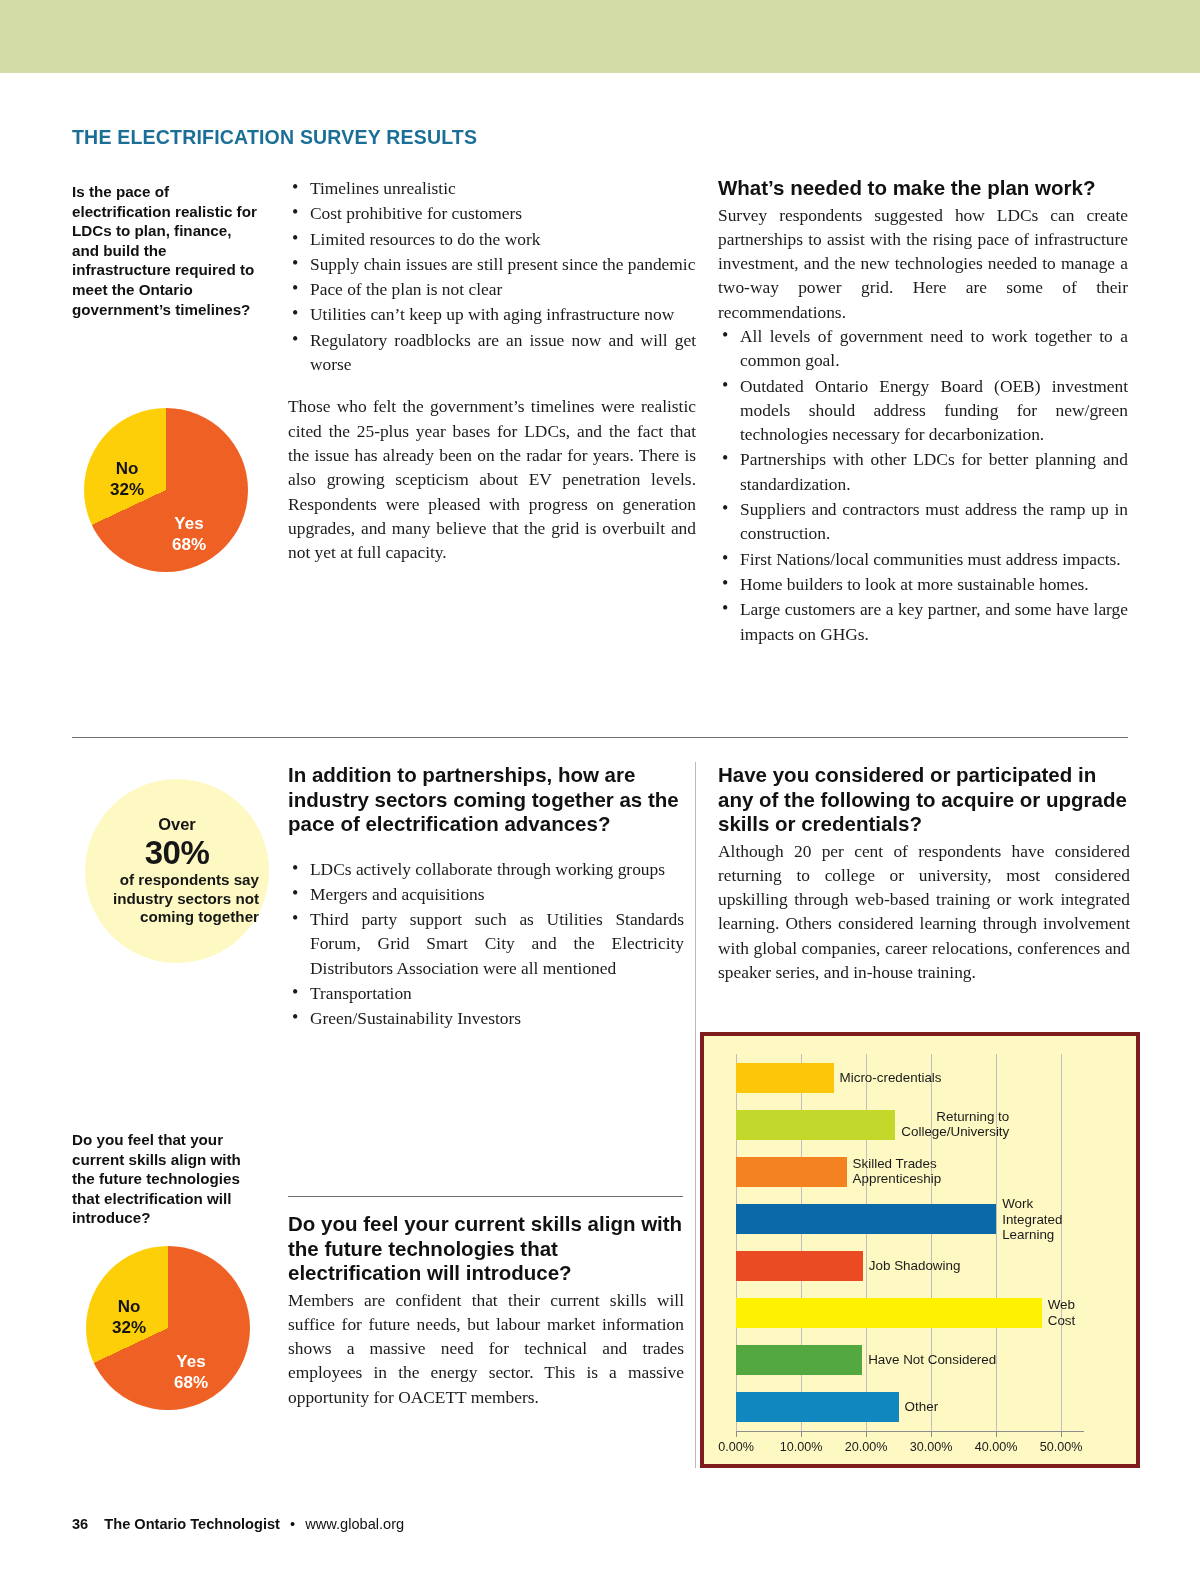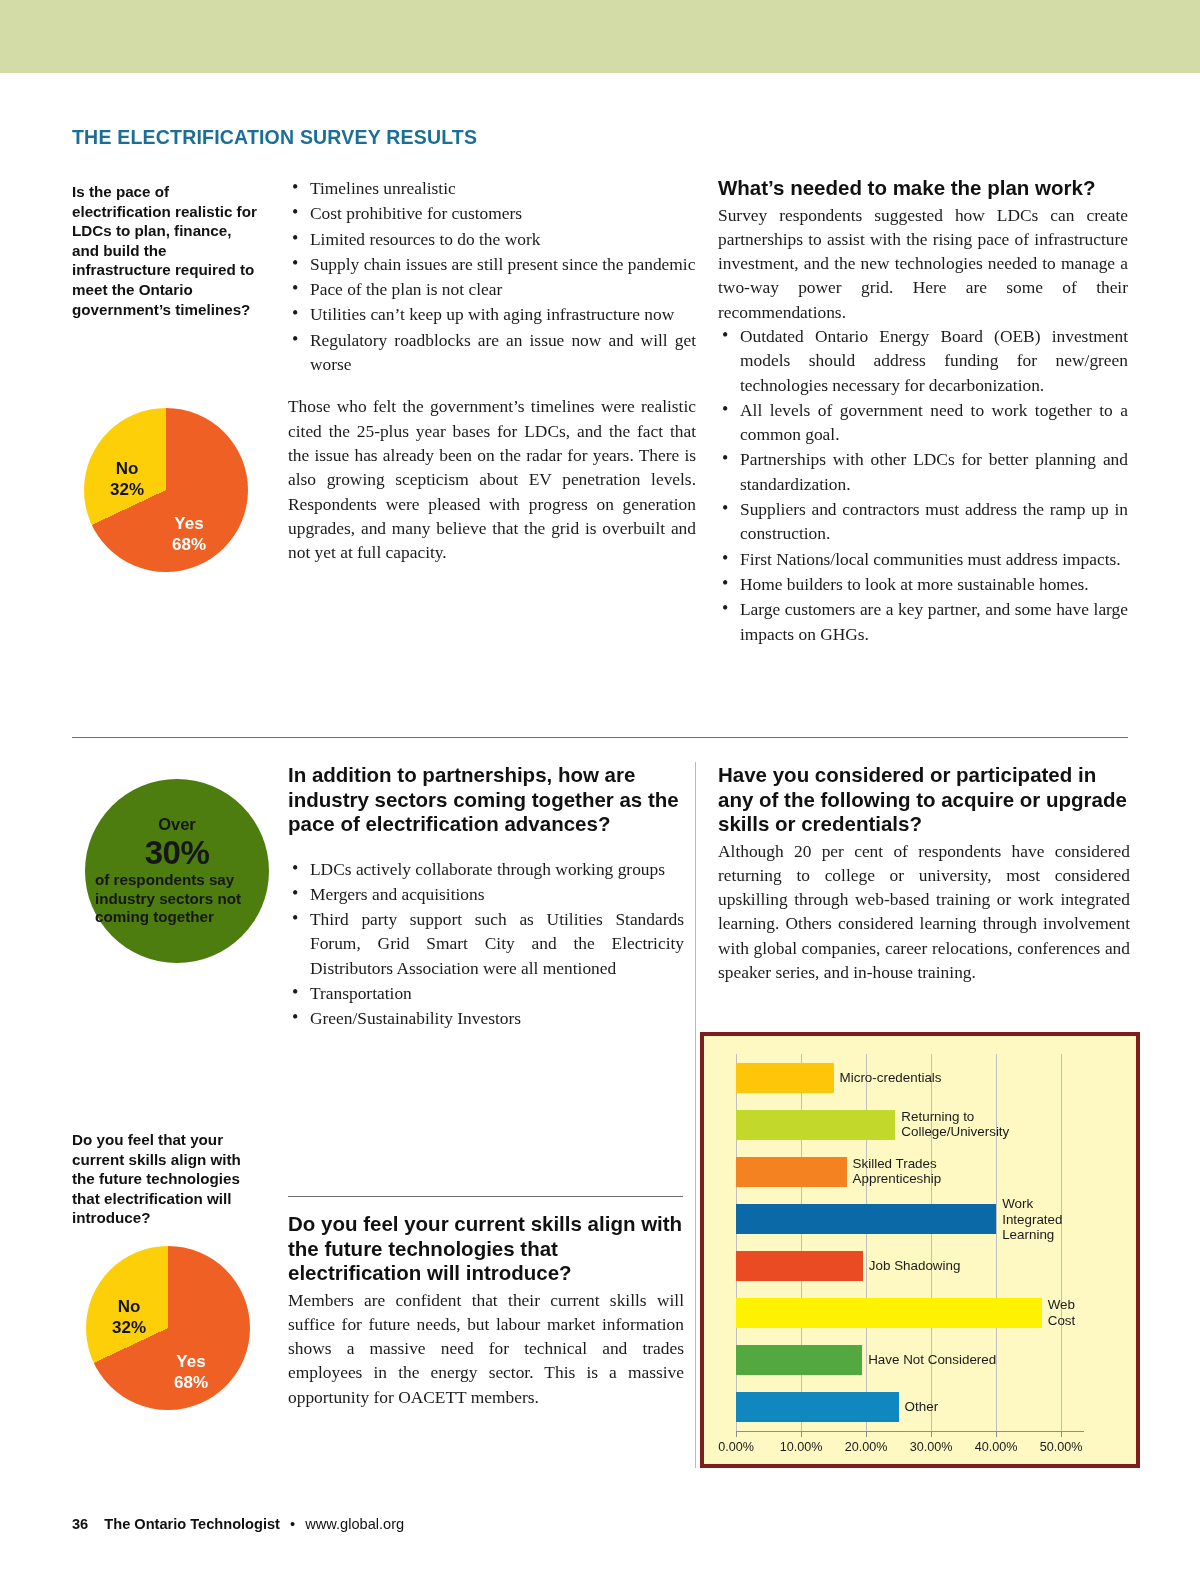--- a/index.html
+++ b/index.html
@@ -116,26 +116,26 @@
   }
   .pie .lbl.no  { left: 16px;  top: 50px;  color: #141414; width: 54px; }
   .pie .lbl.yes { left: 76px;  top: 105px; color: #ffffff; width: 58px; }
 
   
   .circle-callout {
     position: absolute;
     left: 85px; top: 779px;
     width: 184px; height: 184px;
     border-radius: 50%;
-    background: #4d7c0f;
+    background: #fef9c3;
     display: flex;
     flex-direction: column;
     align-items: center;
     justify-content: center;
-    text-align: left;
+    text-align: right;
     font-family: "Liberation Sans", sans-serif;
     font-weight: bold;
     color: #161616;
     padding: 0 10px;
   }
   .circle-callout .cc-over { font-size: 16.5px; line-height: 19px; }
   .circle-callout .cc-big  { font-size: 33px; line-height: 37px; letter-spacing: -0.5px; }
   .circle-callout .cc-sub  { font-size: 15.2px; line-height: 18.6px; }
 
   
@@ -250,22 +250,22 @@
       <li>Utilities can’t keep up with aging infrastructure now</li>
       <li>Regulatory roadblocks are an issue now and will get worse</li>
     </ul>
     <p style="margin-top:18px;">Those who felt the government’s timelines were realistic cited the 25-plus year bases for LDCs, and the fact that the issue has already been on the radar for years. There is also growing scepticism about EV penetration levels. Respondents were pleased with progress on generation upgrades, and many believe that the grid is overbuilt and not yet at full capacity.</p>
   </div>
 
   <div class="blk" style="left:718px; top:176px; width:410px;">
     <div class="sans-head">What’s needed to make the plan work?</div>
     <div class="serif">Survey respondents suggested how LDCs can create partnerships to assist with the rising pace of infrastructure investment, and the new technologies needed to manage a two-way power grid. Here are some of their recommendations.</div>
     <ul class="bl" style="margin-top:0;">
+      <li>All levels of government need to work together to a common goal.</li>
       <li>Outdated Ontario Energy Board (OEB) investment models should address funding for new/green technologies necessary for decarbonization.</li>
-      <li>All levels of government need to work together to a common goal.</li>
       <li>Partnerships with other LDCs for better planning and standardization.</li>
       <li>Suppliers and contractors must address the ramp up in construction.</li>
       <li>First Nations/local communities must address impacts.</li>
       <li>Home builders to look at more sustainable homes.</li>
       <li>Large customers are a key partner, and some have large impacts on GHGs.</li>
     </ul>
   </div>
 
   <div class="hr-full"></div>
   <div class="vrule"></div>
@@ -321,21 +321,21 @@
         <div class="grid-line" style="left: 0px;"></div>
         <div class="grid-line" style="left: 65.0467px;"></div>
         <div class="grid-line" style="left: 130.093px;"></div>
         <div class="grid-line" style="left: 195.14px;"></div>
         <div class="grid-line" style="left: 260.187px;"></div>
         <div class="grid-line" style="left: 325.234px;"></div>
         <div class="bar-row" style="top: 8.5625px; width: 348px;">
           <div class="bar" style="width: 97.5701px; background: rgb(253, 198, 8);"></div>
           <div class="bar-label" style="left: 97.5701px;">Micro-credentials</div>
         </div>
-        <div class="bar-row" style="top: 55.6875px; width: 348px;">
+        <div class="bar-row" style="top: 55.6875px; width: 348px; text-align: right;">
           <div class="bar" style="width: 159.364px; background: rgb(194, 217, 44);"></div>
           <div class="bar-label" style="left: 159.364px;">Returning to
 College/University</div>
         </div>
         <div class="bar-row" style="top: 102.812px; width: 348px;">
           <div class="bar" style="width: 110.579px; background: rgb(245, 130, 32);"></div>
           <div class="bar-label" style="left: 110.579px;">Skilled Trades
 Apprenticeship</div>
         </div>
         <div class="bar-row" style="top: 149.938px; width: 348px;">

